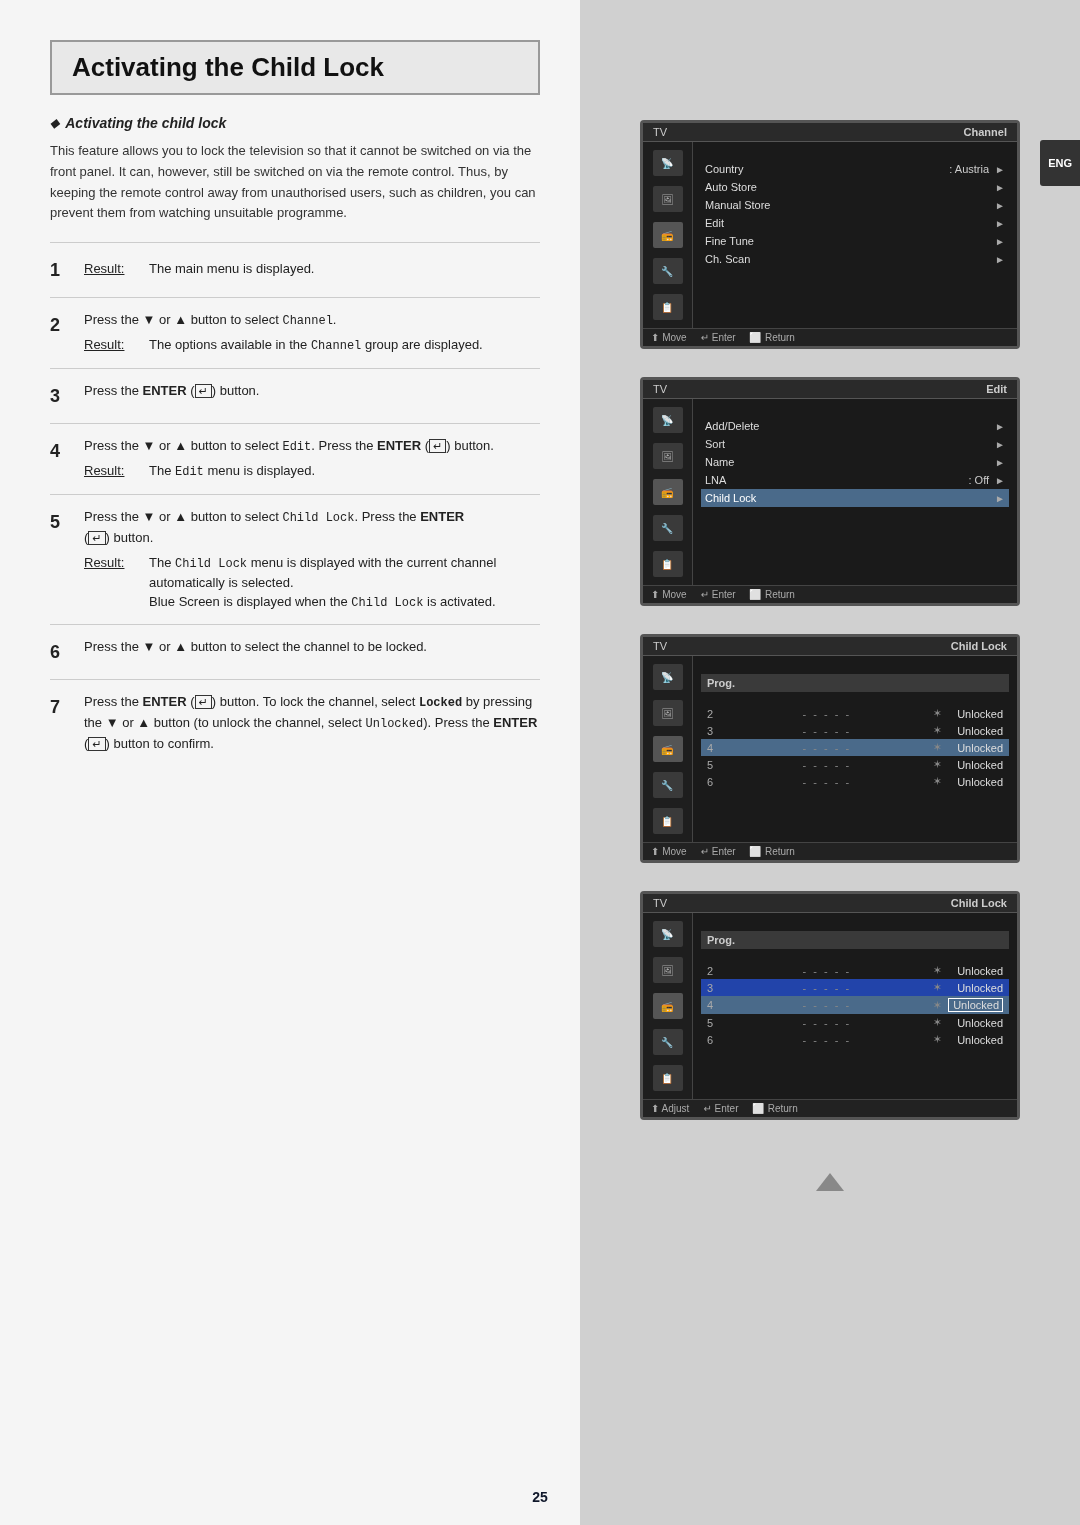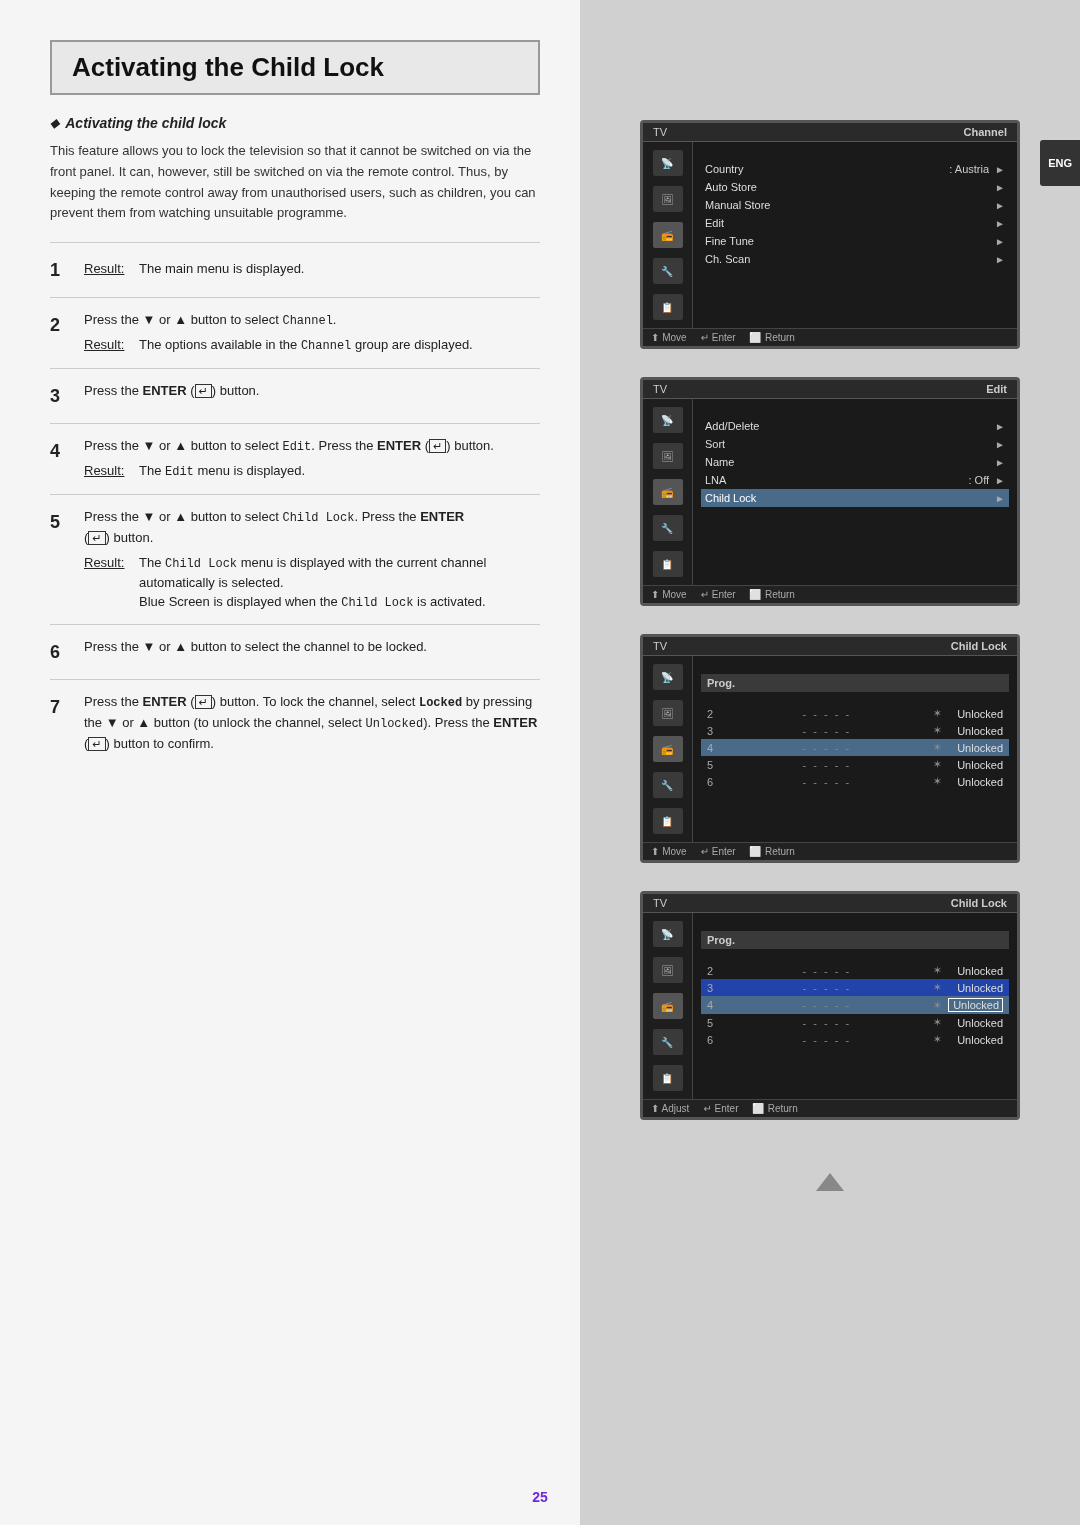--- a/index.html
+++ b/index.html
@@ -109,21 +109,21 @@
       min-width: 20px;
       margin-top: 1px;
     }
 
     .step-content {
       flex: 1;
     }
 
     .step-content .result-line {
       display: flex;
-      gap: 10px;
+      gap: 20px;
       margin-top: 4px;
     }
 
     .result-label {
       text-decoration: underline;
       font-size: 13px;
       min-width: 45px;
     }
 
     .result-text {
@@ -617,13 +617,13 @@
     </div>
 
     <div style="margin-top: 30px;">
       <div class="right-panel-triangle"></div>
     </div>
 
   </div>
 
 </div>
 
-<div class="page-number" style="position:fixed;bottom:20px;left:540px;transform:translateX(-50%);font-size:14px;color:#6d28d9;font-weight:bold;">25</div>
+<div class="page-number" style="position:fixed;bottom:20px;left:540px;transform:translateX(-50%);font-size:14px;color:#0f172a;font-weight:bold;">25</div>
 
 </body></html>

